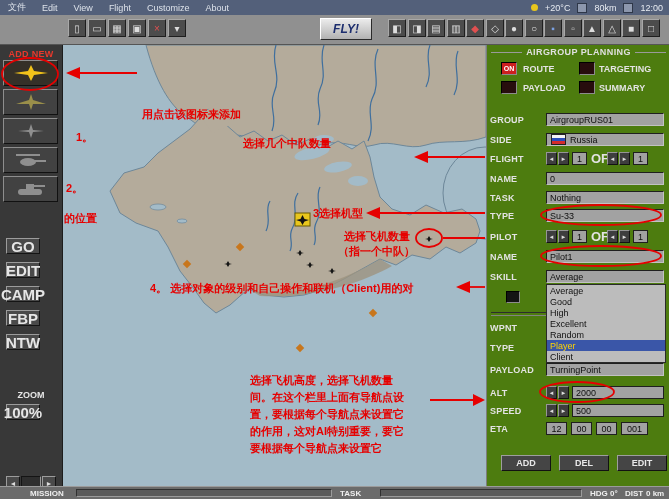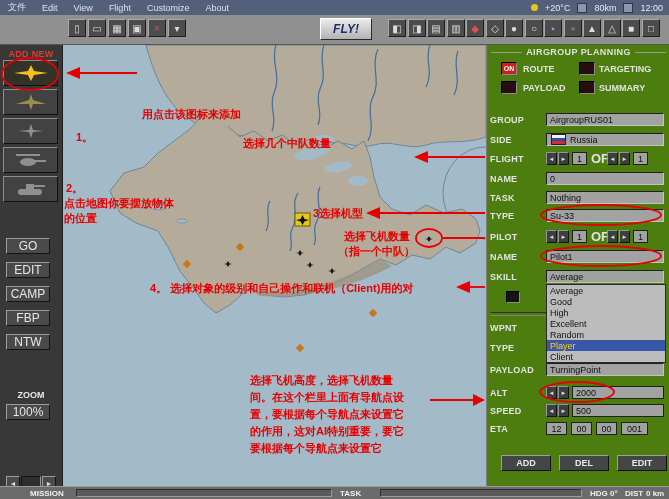--- a/index.html
+++ b/index.html
@@ -27,23 +27,23 @@
 
   
   .sidebar{position:absolute;left:0;top:44px;width:62px;height:455px;background:#383838;
            border-right:1px solid #1d1d1d;z-index:2;}
   .addnew{position:absolute;left:0;top:5px;width:62px;text-align:center;color:#e8392c;
           font-size:9px;font-weight:bold;letter-spacing:.3px;}
   .unit-btn{position:absolute;left:3px;width:55px;height:26px;background:#424242;
             border:1px solid;border-color:#8e8e8e #111 #111 #8e8e8e;box-sizing:border-box;
             display:flex;align-items:center;justify-content:center;}
   .unit-btn.sel{background:#353028;}
-  .side-btn{position:absolute;left:6px;width:44px;height:16px;background:#4a4a4a;
+  .side-btn{position:absolute;left:6px;width:34px;height:16px;background:#4a4a4a;
             border:1px solid;border-color:#9c9c9c #141414 #141414 #9c9c9c;box-sizing:border-box;
-            color:#e6e6e6;font-size:12px;font-weight:normal;display:flex;align-items:center;justify-content:center;}
+            color:#e6e6e6;font-size:15px;font-weight:bold;display:flex;align-items:center;justify-content:center;}
   .zoom-label{position:absolute;left:0;width:62px;text-align:center;color:#e6e6e6;font-size:9px;font-weight:bold;}
   .panbtn{position:absolute;width:14px;height:14px;background:#4a4a4a;color:#ddd;font-size:7px;
           border:1px solid;border-color:#9c9c9c #141414 #141414 #9c9c9c;box-sizing:border-box;
           display:flex;align-items:center;justify-content:center;}
   .pangap{position:absolute;width:20px;height:14px;background:#2e2e2e;
           border:1px solid;border-color:#141414 #9c9c9c #9c9c9c #141414;box-sizing:border-box;}
 
   
   .map{position:absolute;left:62px;top:44px;width:424px;height:442px;background:#a3bbc8;
        border-top:1px solid #333;box-sizing:border-box;}
@@ -244,21 +244,20 @@
         <path d="M270,223 L271.5,225.5 L274,226 L271.5,226.5 L270,229 L268.5,226.5 L266,226 L268.5,225.5 Z"></path>
         <path d="M166,216 L167.5,218.5 L170,219 L167.5,219.5 L166,222 L164.5,219.5 L162,219 L164.5,218.5 Z"></path>
         <path d="M367,191 L368.5,193.5 L371,194 L368.5,194.5 L367,197 L365.5,194.5 L363,194 L365.5,193.5 Z"></path>
       </g>
     </svg>
 
     
     <div class="ann" style="left:80px;top:62px">用点击该图标来添加</div>
     <div class="ann" style="left:14px;top:85px">1。</div>
     <div class="ann" style="left:4px;top:136px">2。</div>
-    <div class="ann" style="left:2px;top:151px">点击地图你要摆放物体</div>
     <div class="ann" style="left:2px;top:166px">的位置</div>
     <div class="ann" style="left:181px;top:91px">选择几个中队数量</div>
     <div class="ann" style="left:251px;top:161px">3选择机型</div>
     <div class="ann" style="left:282px;top:184px">选择飞机数量</div>
     <div class="ann" style="left:276px;top:199px">（指一个中队）</div>
     <div class="ann" style="left:88px;top:236px">4。 选择对象的级别和自己操作和联机（Client)用的对</div>
     <div class="ann" style="left:188px;top:328px">选择飞机高度，选择飞机数量</div>
     <div class="ann" style="left:188px;top:345px">间。在这个栏里上面有导航点设</div>
     <div class="ann" style="left:188px;top:379px">的作用，这对AI特别重要，要它</div>
     <div class="ann" style="left:188px;top:362px">置，要根据每个导航点来设置它</div>

